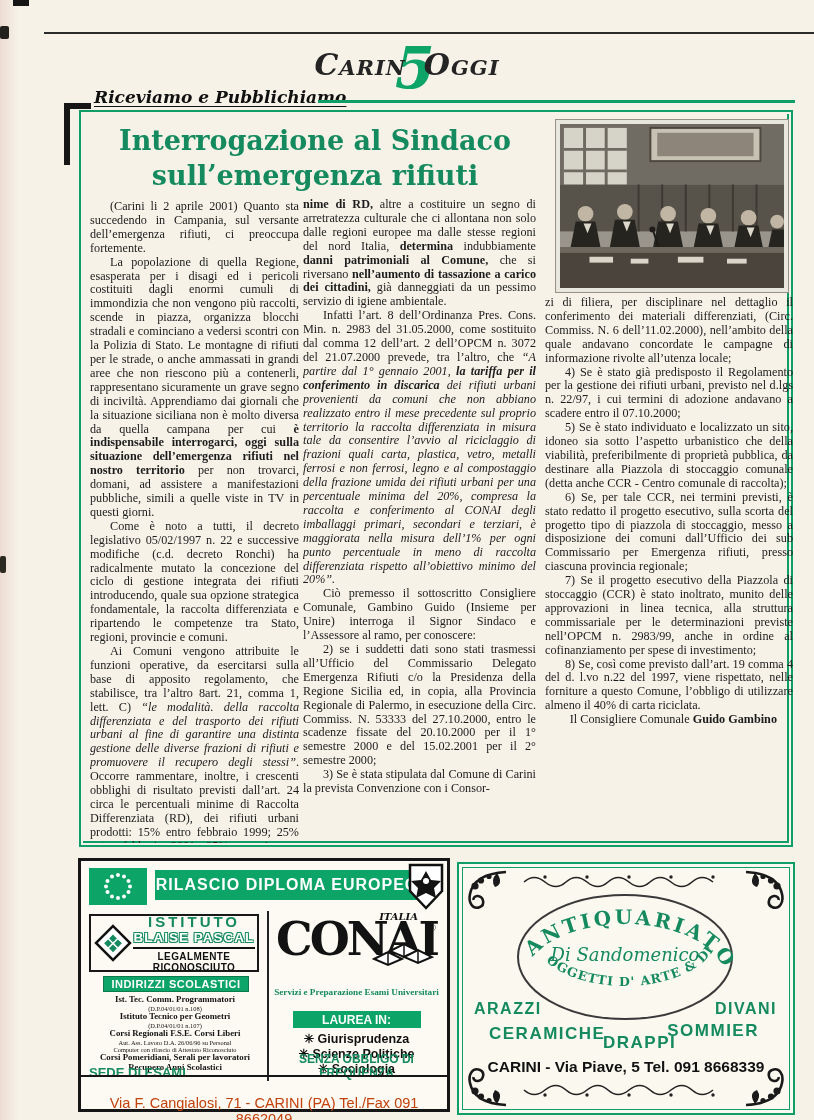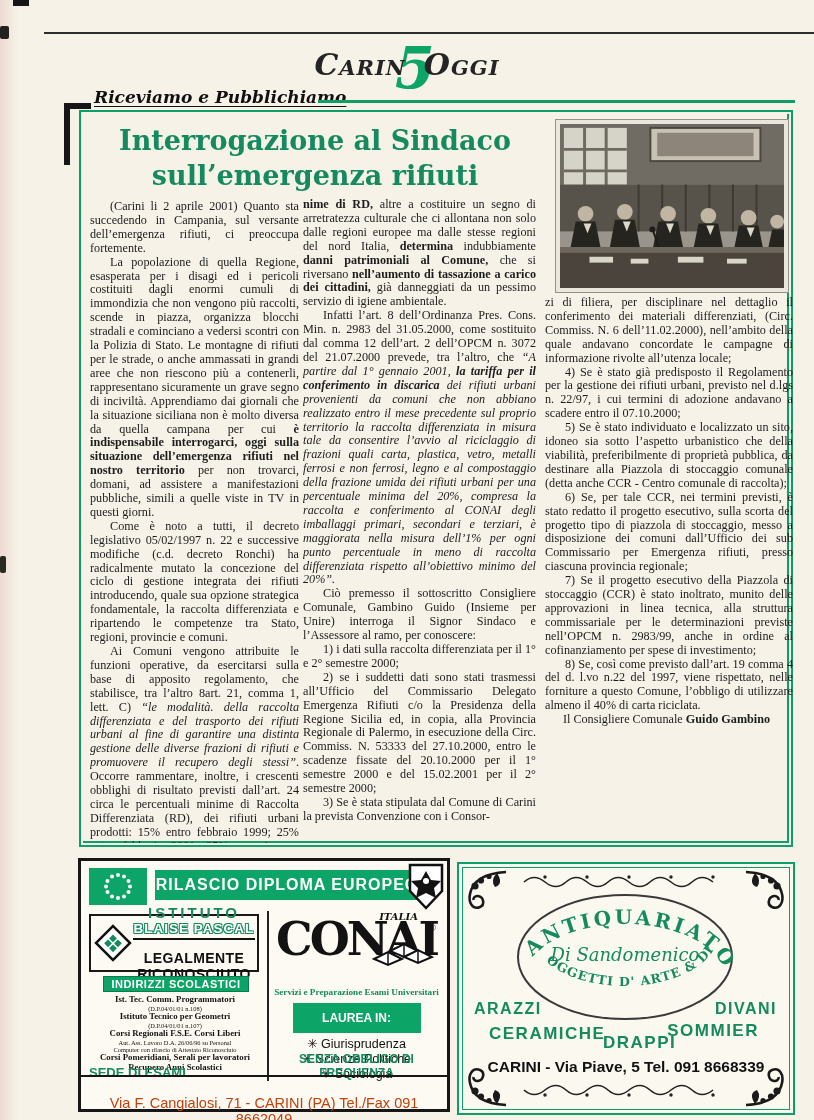--- a/index.html
+++ b/index.html
@@ -38,21 +38,21 @@
   .il-b{position:absolute;left:2px;right:2px;bottom:2.5px;height:1.5px;background:var(--border_green)}
   .title{position:absolute;left:10px;top:12px;width:448px;text-align:center;
         font-family:"DejaVu Serif",serif;font-weight:bold;font-size:27px;line-height:1.28;
         color:var(--accent_green)}
   .photo{position:absolute;left:474px;top:7px;width:234px;height:174px;background:#e9e6de;
         border:1px solid #979288;padding:4px}
   .photo svg{display:block;width:100%;height:100%}
   .col{position:absolute;font-size:12.2px;line-height:13.9px;text-align:justify;overflow:hidden}
   .col p{margin:0;text-indent:20px}
   .col p.noindent{text-indent:0}
-  .col p.right{text-align:center;padding-right:5px}
+  .col p.right{text-align:right;padding-right:16px}
   .col1{left:9px;top:88px;width:209px;height:643px}
   .col2{left:222px;top:86px;width:233px;height:645px}
   .col3{left:464px;top:184px;width:248px;height:547px}
 
   
   .ad-school{position:absolute;left:78px;top:858px;width:372px;height:254px;
         border:3px solid #161616;background:#fcfaf2;font-family:"Liberation Sans",sans-serif}
   .eu-flag{position:absolute;left:8px;top:7px;width:58px;height:37px;background:var(--banner_green)}
   .sch-banner{position:absolute;left:74px;top:9px;width:264px;height:30px;background:var(--banner_green);
         color:#fff;font-weight:bold;font-size:16px;letter-spacing:1px;display:flex;
@@ -60,43 +60,43 @@
   .shield{position:absolute;right:3px;top:2px;width:36px;height:47px}
   .sch-cols{position:absolute;left:0;right:0;top:48px;height:172px}
   .sch-cols::after{content:"";position:absolute;left:186px;top:2px;bottom:0;width:1.5px;background:#222}
   .inst-box{position:absolute;left:8px;top:5px;width:170px;height:58px;border:2px solid #181818;
         display:flex;align-items:center;padding:2px}
   .inst-text{flex:1;text-align:center}
   .inst-name1{font-weight:bold;font-size:15px;letter-spacing:3px;color:var(--accent_green)}
   .inst-name2{font-weight:bold;font-size:13.5px;letter-spacing:1px;color:#fff;
         text-shadow:-1px -1px 0 var(--accent_green),1px -1px 0 var(--accent_green),
                     -1px 1px 0 var(--accent_green),1px 1px 0 var(--accent_green)}
-  .inst-sub{font-weight:bold;font-size:14px;color:#101010;border-top:2px solid #101010;
-        margin-top:2px;padding-top:10px;letter-spacing:.4px}
+  .inst-sub{font-weight:bold;font-size:10px;color:#101010;border-top:2px solid #101010;
+        margin-top:2px;padding-top:2px;letter-spacing:.4px}
   .indirizzi{position:absolute;left:22px;top:67px;width:146px;height:16px;background:var(--banner_green);
         color:#fff;font-weight:bold;font-size:11px;display:flex;align-items:center;
         justify-content:center;letter-spacing:.5px;border:1px solid #0b7a4e}
   .inst-lines{position:absolute;left:3px;width:182px;top:86px;text-align:center;
         font-family:"Liberation Serif",serif;color:#141414}
   .inst-lines .bold{font-weight:bold;font-size:8.8px;line-height:9.8px}
   .inst-lines .small{font-size:6.4px;line-height:7.2px}
   .sede{position:absolute;left:8px;bottom:1px;font-weight:bold;font-size:13px;color:var(--accent_green)}
   .speu-block{position:absolute;left:188px;right:3px;top:0;bottom:0}
   .speu-logo{position:relative;height:62px;text-align:center}
   .speu-word{font-family:"DejaVu Serif",serif;font-weight:bold;font-size:46px;line-height:60px;
         letter-spacing:-3px;color:#121212}
   .speu-italia{position:absolute;right:26px;top:2px;font-family:"DejaVu Serif",serif;
         font-style:italic;font-weight:bold;font-size:10px;color:#121212}
   .speu-reg{position:absolute;right:8px;top:14px;font-size:9px;color:#121212}
   .speu-books{position:absolute;right:10px;bottom:2px;width:64px;height:34px}
   .speu-sub{text-align:center;font-family:"Liberation Serif",serif;font-weight:bold;
         font-size:9.2px;color:var(--accent_green);margin-top:16px}
-  .laurea{margin:6px auto 0;width:128px;height:30px;background:var(--banner_green);color:#fff;
+  .laurea{margin:14px auto 0;width:128px;height:17px;background:var(--banner_green);color:#fff;
         font-weight:bold;font-size:12px;display:flex;align-items:center;justify-content:center}
-  .degrees{margin-top:4px;text-align:center;font-weight:normal;font-size:12.5px;line-height:15px;color:#101010}
+  .degrees{margin-top:4px;text-align:center;font-weight:bold;font-size:12.5px;line-height:15px;color:#101010}
   .senza{position:absolute;left:0;right:0;bottom:1px;text-align:center;font-weight:bold;
         font-size:12px;color:var(--accent_green)}
   .sch-addr{position:absolute;left:0;right:0;bottom:0;height:34px;border-top:2.5px solid #161616;
         text-align:center}
   .addr1{font-weight:normal;font-size:14.5px;color:#c2410c;margin-top:18px}
   .addr2{font-size:10.5px;color:#262626}
 
   
   .ad-ant{position:absolute;left:457px;top:862px;width:338px;height:253px;
         border:2.5px solid var(--border_green);padding:3px;background:#fbf8f0}
@@ -197,21 +197,20 @@
     <div class="col col1">
         <p><span>(Carini li 2 aprile 2001) Quanto sta succedendo in Campania, sul versante dell’emergenza rifiuti, ci preoccupa fortemente.</span></p>
         <p><span>La popolazione di quella Regione, esasperata per i disagi ed i pericoli costituiti dagli enormi cumuli di immondizia che non vengono più raccolti, scende in piazza, organizza blocchi stradali e cominciano a vedersi scontri con la Polizia di Stato. Le montagne di rifiuti per le strade, o anche ammassati in grandi aree che non riescono più a contenerli, rappresentano sicuramente un grave segno di inciviltà. Apprendiamo dai giornali che la situazione siciliana non è molto diversa da quella campana per cui </span><span style="font-weight: bold;">è indispensabile interrogarci, oggi sulla situazione dell’emergenza rifiuti nel nostro territorio</span><span> per non trovarci, domani, ad assistere a manifestazioni pubbliche, simili a quelle viste in TV in questi giorni.</span></p>
         <p><span>Come è noto a tutti, il decreto legislativo 05/02/1997 n. 22 e successive modifiche (c.d. decreto Ronchi) ha radicalmente mutato la concezione del ciclo di gestione integrata dei rifiuti introducendo, quale sua opzione strategica fondamentale, la raccolta differenziata e ripartendo le competenze tra Stato, regioni, provincie e comuni.</span></p>
         <p><span>Ai Comuni vengono attribuite le funzioni operative, da esercitarsi sulla base di apposito regolamento, che stabilisce, tra l’altro 8art. 21, comma 1, lett. C) </span><span style="font-style: italic;">“le modalità. della raccolta differenziata e del trasporto dei rifiuti urbani al fine di garantire una distinta gestione delle diverse frazioni di rifiuti e promuovere il recupero degli stessi”</span><span>. Occorre rammentare, inoltre, i crescenti obblighi di risultato previsti dall’art. 24 circa le percentuali minime di Raccolta Differenziata (RD), dei rifiuti urbani prodotti: 15% entro febbraio 1999; 25% entro febbraio 2001; 35% a regime, a partire dall’anno 2003.</span></p>
       </div>
     <div class="col col2">
         <p class="noindent"><span style="font-weight: bold;">nime di RD,</span><span> altre a costituire un segno di arretratezza culturale che ci allontana non solo dalle regioni europee ma dalle stesse regioni del nord Italia, </span><span style="font-weight: bold;">determina</span><span> indubbiamente </span><span style="font-weight: bold;">danni patrimoniali al Comune,</span><span> che si riversano </span><span style="font-weight: bold;">nell’aumento di tassazione a carico dei cittadini,</span><span> già danneggiati da un pessimo servizio di igiene ambientale.</span></p>
         <p><span>Infatti l’art. 8 dell’Ordinanza Pres. Cons. Min. n. 2983 del 31.05.2000, come sostituito dal comma 12 dell’art. 2  dell’OPCM n. 3072 del 21.07.2000 prevede, tra l’altro, che </span><span style="font-style: italic;">“A partire dal 1° gennaio 2001, </span><span style="font-weight: bold; font-style: italic;">la tariffa per il conferimento in discarica</span><span style="font-style: italic;"> dei rifiuti urbani provenienti da comuni che non abbiano realizzato entro il mese precedente sul proprio territorio la raccolta differenziata in misura tale da consentire l’avvio al riciclaggio di frazioni quali carta, plastica, vetro, metalli ferrosi e non ferrosi, legno e al compostaggio della frazione umida dei rifiuti urbani per una percentuale minima del 20%, compresa la raccolta e conferimento al CONAI degli imballaggi primari, secondari e terziari, è maggiorata nella misura dell’1% per ogni punto percentuale in meno di raccolta differenziata rispetto all’obiettivo minimo del 20%”.</span></p>
         <p><span>Ciò premesso il sottoscritto Consigliere Comunale, Gambino Guido (Insieme per Unire) interroga il Signor Sindaco e l’Assessore al ramo, per conoscere:</span></p>
-        <p><span>1) i dati sulla raccolta differenziata per il 1° e 2° semestre 2000;</span></p>
         <p><span>2) se i suddetti dati sono stati trasmessi all’Ufficio del Commissario Delegato Emergenza Rifiuti c/o la Presidenza della Regione Sicilia ed, in copia, alla Provincia Regionale di Palermo, in esecuzione della Circ. Commiss. N. 53333 del 27.10.2000, entro le scadenze fissate del 20.10.2000 per il 1° semestre 2000 e del 15.02.2001 per il 2° semestre 2000;</span></p>
         <p><span>3) Se è stata stipulata dal Comune di Carini la prevista Convenzione con i Consor-</span></p>
       </div>
     <div class="col col3">
         <p class="noindent"><span>zi di filiera, per disciplinare nel dettaglio il conferimento dei materiali differenziati, (Circ. Commiss. N. 6 dell’11.02.2000), nell’ambito della quale andavano concordate  le campagne di informazione rivolte all’utenza locale;</span></p>
         <p><span>4) Se è stato già predisposto il Regolamento per la gestione dei rifiuti urbani, previsto nel d.lgs n. 22/97, i cui termini di adozione andavano a scadere entro il 07.10.2000;</span></p>
         <p><span>5) Se è stato individuato e localizzato un sito, idoneo sia sotto l’aspetto urbanistico che della viabilità, preferibilmente di proprietà pubblica, da destinare alla Piazzola di stoccaggio comunale (detta anche CCR - Centro comunale di raccolta);</span></p>
         <p><span>6) Se, per tale CCR, nei termini previsti, è stato redatto il progetto esecutivo, sulla scorta del progetto tipo di piazzola di stoccaggio, messo a disposizione dei comuni dall’Ufficio dei sub Commissario per Emergenza rifiuti, presso ciascuna provincia regionale;</span></p>
         <p><span>7) Se il progetto esecutivo della Piazzola di stoccaggio (CCR) è stato inoltrato, munito delle approvazioni in linea tecnica, alla struttura commissariale per le determinazioni previste nell’OPCM n. 2983/99, anche in ordine al cofinanziamento per spese di investimento;</span></p>
         <p><span>8) Se, così come previsto dall’art. 19 comma 4 del d. l.vo n.22 del 1997, viene rispettato, nelle forniture a questo Comune, l’obbligo di utilizzare almeno il 40% di carta riciclata.</span></p>

